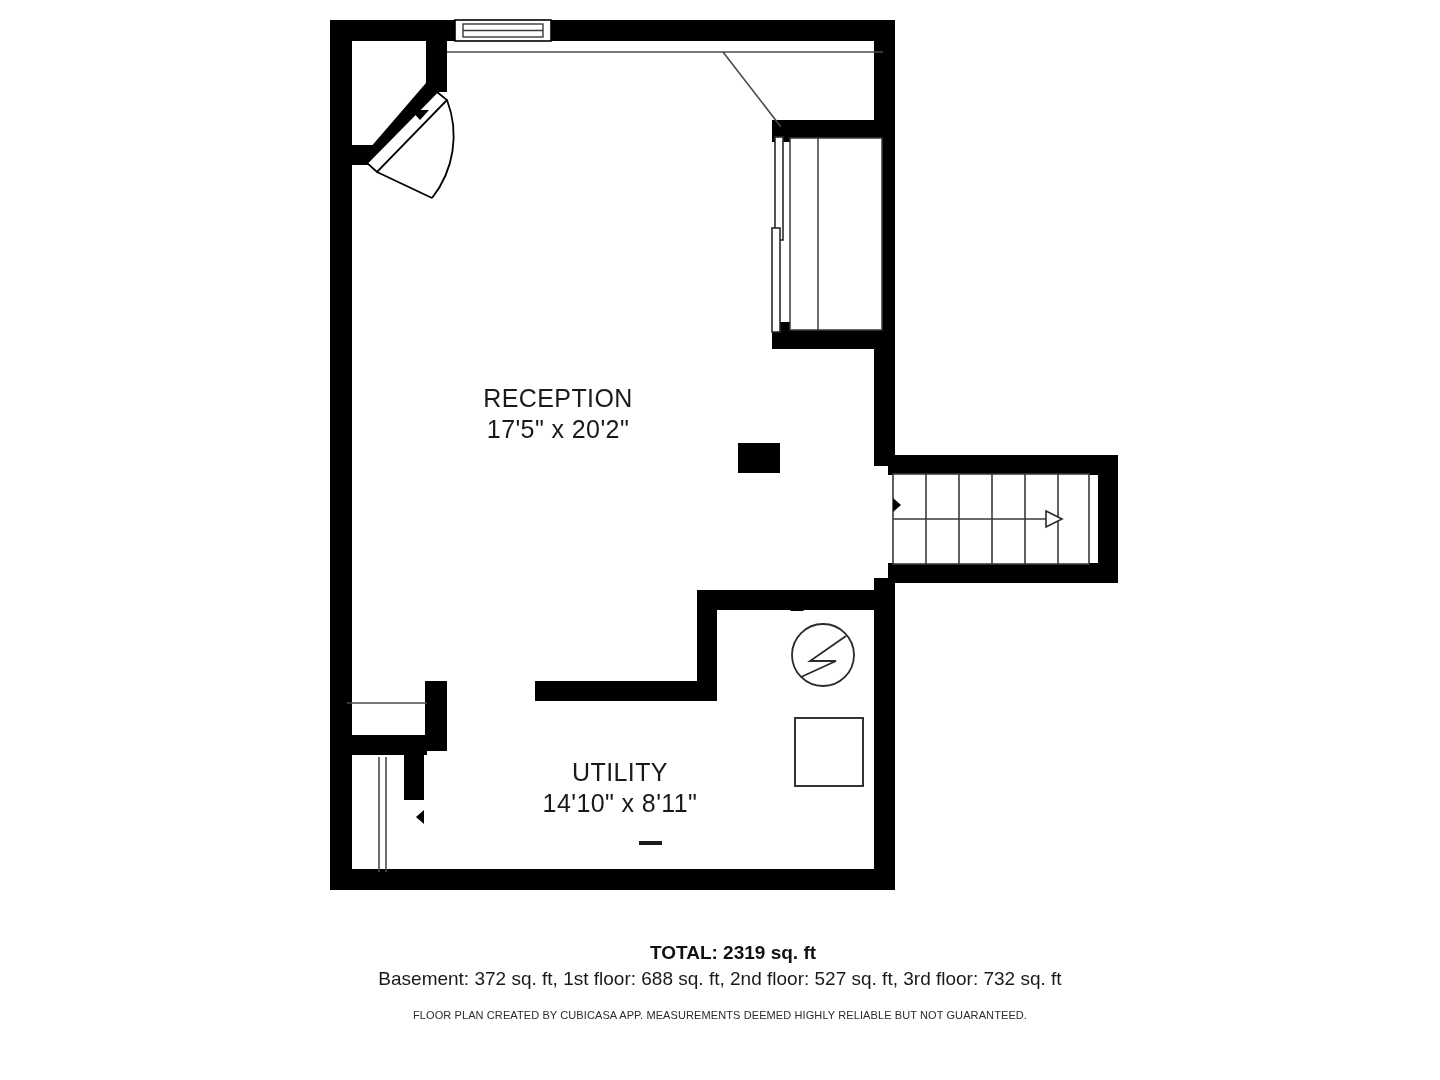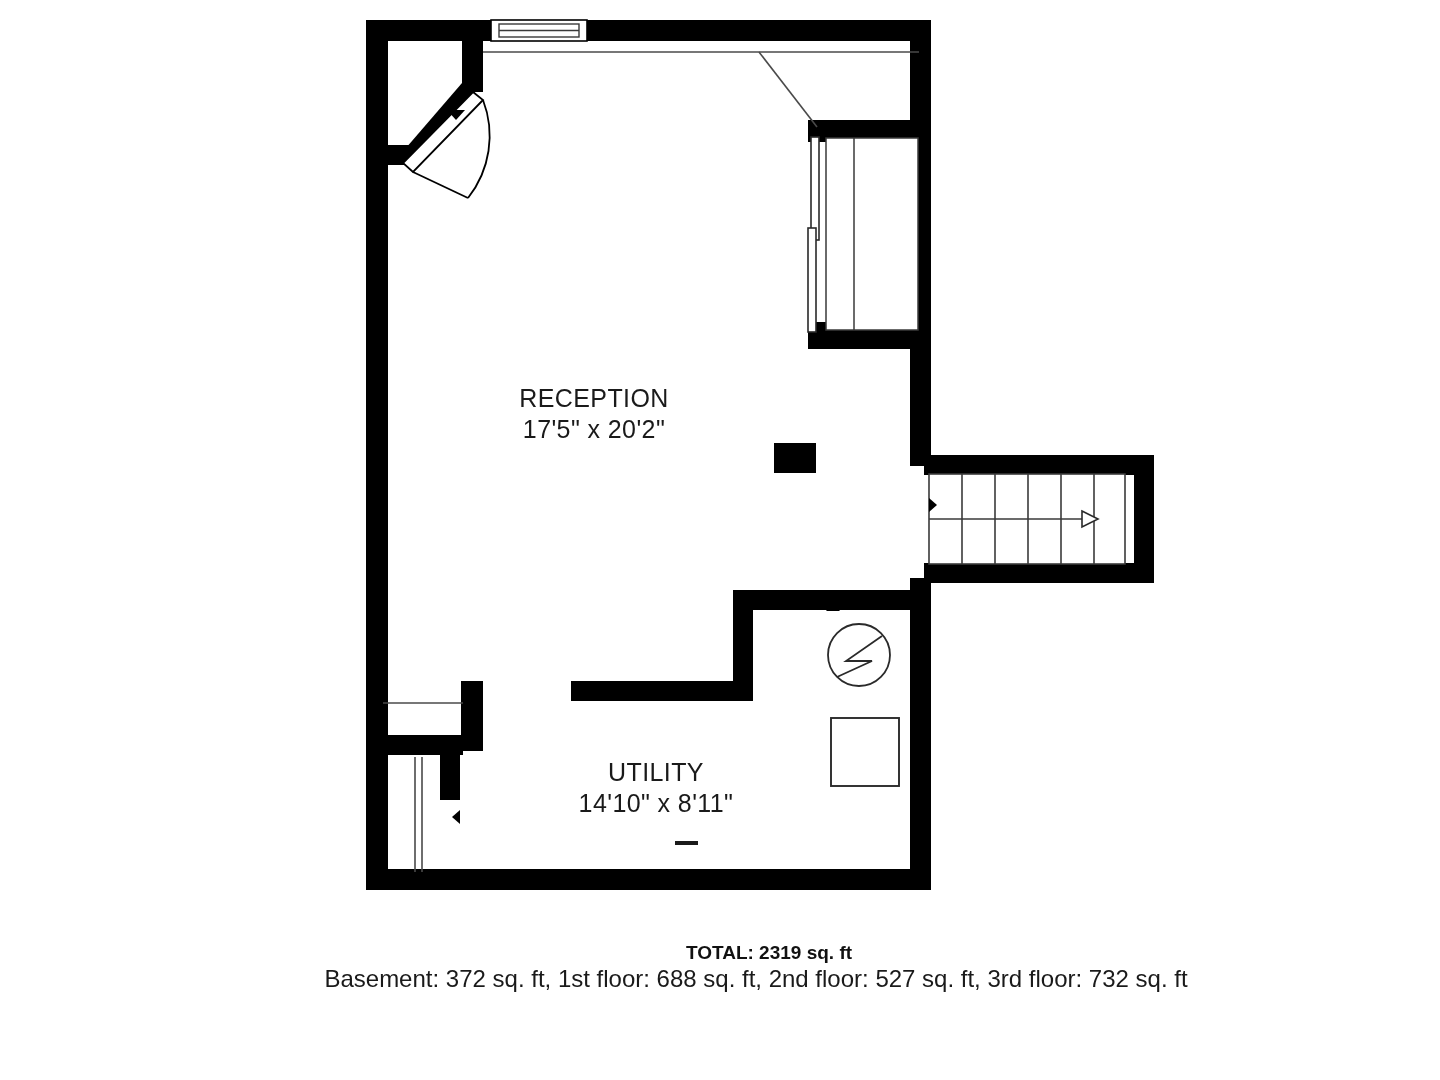--- a/index.html
+++ b/index.html
@@ -14,21 +14,20 @@
     font-family: "Liberation Sans", sans-serif;
     color: #1a1a1a;
     overflow: hidden;
     position: relative;
   }
   #plan-root {
     position: absolute;
     left: 0; top: 0;
     width: 1288px;
     height: 1080px;
-    margin-left: 36px;
   }
   #floorplan-svg {
     position: absolute;
     left: 0;
     top: 0;
     width: 1440px;
     height: 920px;
     display: block;
   }
   .room-label-group { pointer-events: none; }
@@ -53,21 +52,21 @@
   }
   #summary .total-line {
     font-size: 19px;
     font-weight: bold;
     color: #111111;
     line-height: 26px;
     margin: 0;
     padding-left: 26px;
   }
   #summary .detail-line {
-    font-size: 24px;
+    font-size: 19px;
     font-weight: normal;
     color: #1a1a1a;
     line-height: 26.5px;
     margin: 0;
   }
   #summary .credit-line {
     font-size: 11px;
     color: #2b2b2b;
     margin-top: 16px;
     letter-spacing: 0.1px;
@@ -236,15 +235,16 @@
     <g class="room-label-group">
       <text class="room-name" x="620" y="781" text-anchor="middle">UTILITY</text>
       <text class="room-dims" x="620" y="812" text-anchor="middle">14'10" x 8'11"</text>
     </g>
 
   </svg>
 
   <div id="summary">
     <p class="total-line">TOTAL: 2319 sq. ft</p>
     <p class="detail-line">Basement: 372 sq. ft, 1st floor: 688 sq. ft, 2nd floor: 527 sq. ft, 3rd floor: 732 sq. ft</p>
+    <p class="credit-line">FLOOR PLAN CREATED BY CUBICASA APP. MEASUREMENTS DEEMED HIGHLY RELIABLE BUT NOT GUARANTEED.</p>
   </div>
 
 </div>
 
 </body></html>

